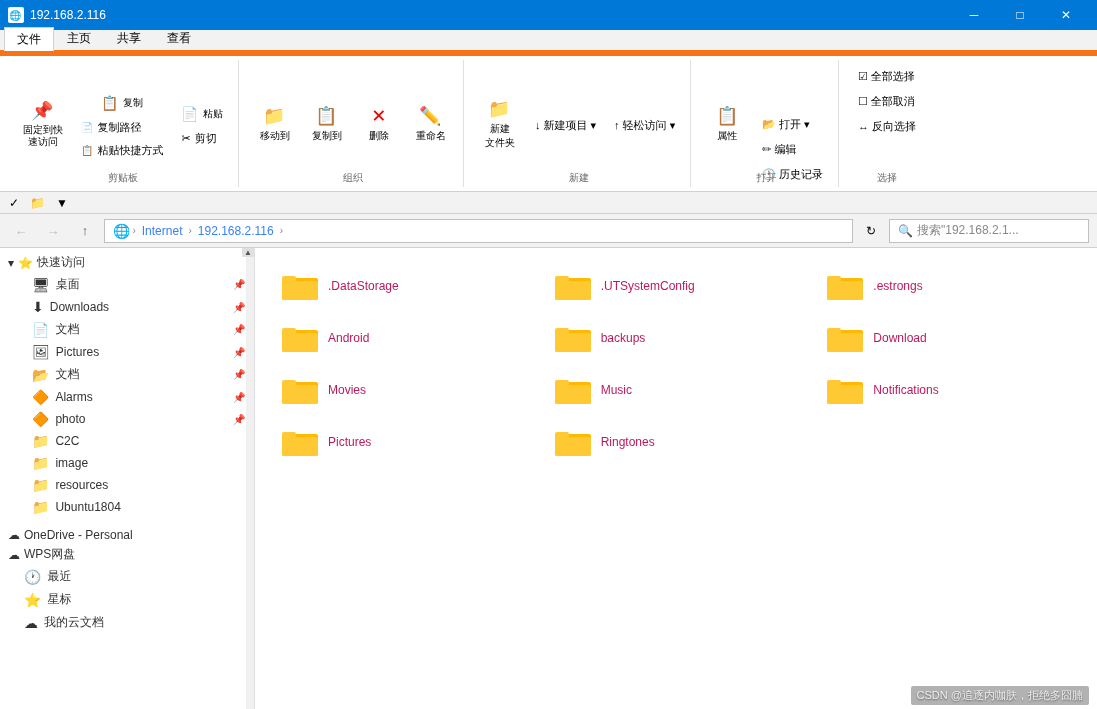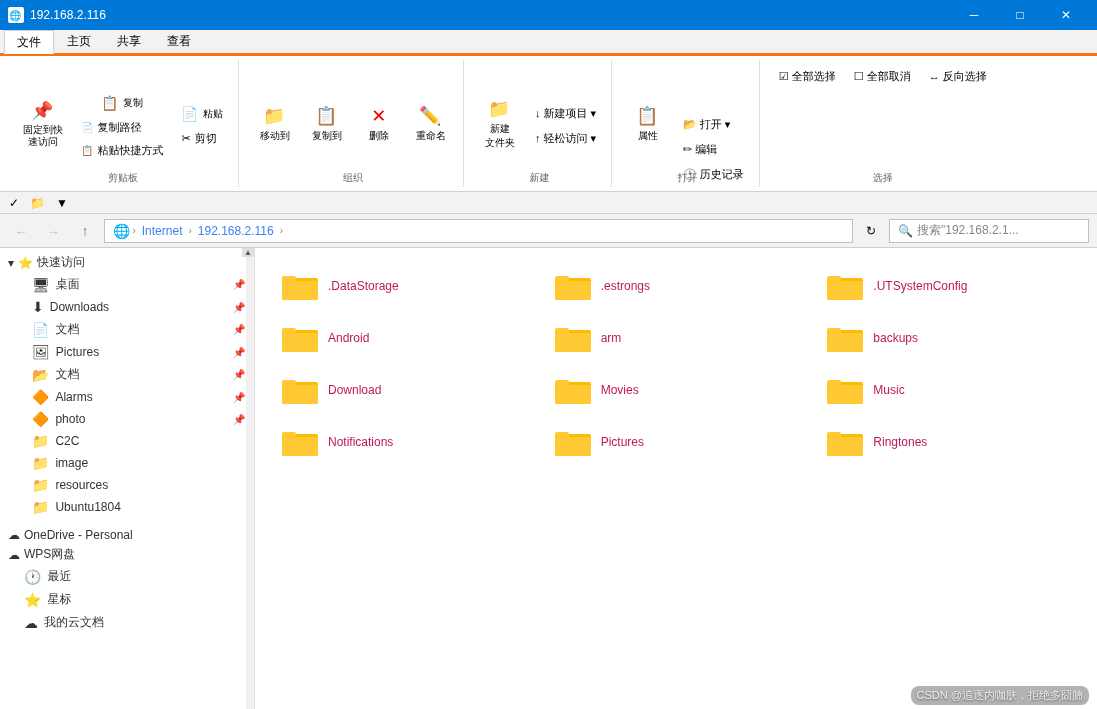--- a/index.html
+++ b/index.html
@@ -16,21 +16,21 @@
       justify-content: space-between;
     }
     .title-bar-left { display: flex; align-items: center; gap: 6px; }
     .title-bar-icon { width: 16px; height: 16px; background: #fff; border-radius: 2px; display: flex; align-items: center; justify-content: center; font-size: 10px; color: #0078d7; }
     .title-bar-controls { display: flex; gap: 0; }
     .title-bar-btn { width: 46px; height: 30px; display: flex; align-items: center; justify-content: center; cursor: pointer; font-size: 12px; color: white; }
 
     
     .ribbon-tabs {
       background: #f2f2f2;
-      border-bottom: 3px solid #f97316;
+      border-bottom: 6px solid #f97316;
       display: flex;
       height: 26px;
       align-items: flex-end;
       padding-left: 4px;
     }
     .ribbon-tab {
       padding: 4px 12px;
       cursor: pointer;
       font-size: 12px;
       border: 1px solid transparent;
@@ -250,21 +250,21 @@
     .watermark {
       position: fixed;
       bottom: 4px;
       right: 8px;
       font-size: 11px;
       color: rgba(255,255,255,0.85);
       text-shadow: 0 1px 2px rgba(0,0,0,0.5);
       pointer-events: none;
       background: rgba(0,0,0,0.3);
       padding: 2px 6px;
-      border-radius: 8px;
+      border-radius: 2px;
     }
 
     
     .sidebar-scroll-arrow {
       position: absolute;
       right: 0;
       width: 12px;
       text-align: center;
       cursor: pointer;
       background: #e0e0e0;
@@ -353,21 +353,21 @@
     </div>
     <span class="ribbon-group-label">组织</span>
   </div>
 
   <div class="ribbon-group">
     <div class="ribbon-row">
       <div class="ribbon-btn">
         <span class="ribbon-icon">📁</span>
         <span style="text-align:center;">新建<br>文件夹</span>
       </div>
-      <div style="display:flex;flex-direction:column;gap:4px;padding-top:4px;">
+      <div style="display:flex;flex-direction:row;gap:4px;padding-top:4px;">
         <div class="ribbon-btn-small">
           <span>↓ 新建项目 ▾</span>
         </div>
         <div class="ribbon-btn-small">
           <span>↑ 轻松访问 ▾</span>
         </div>
       </div>
     </div>
     <span class="ribbon-group-label">新建</span>
   </div>
@@ -387,21 +387,21 @@
         </div>
         <div class="ribbon-btn-small">
           <span>🕐 历史记录</span>
         </div>
       </div>
     </div>
     <span class="ribbon-group-label">打开</span>
   </div>
 
   <div class="ribbon-group">
-    <div class="ribbon-row" style="flex-direction:row;align-items:flex-start;gap:4px;padding-top:4px;">
+    <div class="ribbon-row" style="flex-direction:column;align-items:flex-start;gap:4px;padding-top:4px;">
       <div class="ribbon-btn-small">
         <span>☑ 全部选择</span>
       </div>
       <div class="ribbon-btn-small">
         <span>☐ 全部取消</span>
       </div>
       <div class="ribbon-btn-small">
         <span>↔ 反向选择</span>
       </div>
     </div>
@@ -558,45 +558,37 @@
     <rect x="0" y="5" width="14" height="6" rx="2" ry="2" fill="#FFC933"></rect>
   </svg></div>
     <span class="folder-name">.DataStorage</span>
   </div>
       <div class="folder-item">
     <div class="folder-icon"><svg viewBox="0 0 36 30" xmlns="http://www.w3.org/2000/svg">
     <rect x="0" y="7" width="36" height="22" rx="2" ry="2" fill="#FFB900"></rect>
     <rect x="0" y="10" width="36" height="19" rx="2" ry="2" fill="#FFC933"></rect>
     <rect x="0" y="5" width="14" height="6" rx="2" ry="2" fill="#FFC933"></rect>
   </svg></div>
+    <span class="folder-name">.UTSystemConfig</span>
+  </div>
+      <div class="folder-item">
+    <div class="folder-icon"><svg viewBox="0 0 36 30" xmlns="http://www.w3.org/2000/svg">
+    <rect x="0" y="7" width="36" height="22" rx="2" ry="2" fill="#FFB900"></rect>
+    <rect x="0" y="10" width="36" height="19" rx="2" ry="2" fill="#FFC933"></rect>
+    <rect x="0" y="5" width="14" height="6" rx="2" ry="2" fill="#FFC933"></rect>
+  </svg></div>
     <span class="folder-name">.estrongs</span>
   </div>
       <div class="folder-item">
     <div class="folder-icon"><svg viewBox="0 0 36 30" xmlns="http://www.w3.org/2000/svg">
     <rect x="0" y="7" width="36" height="22" rx="2" ry="2" fill="#FFB900"></rect>
     <rect x="0" y="10" width="36" height="19" rx="2" ry="2" fill="#FFC933"></rect>
     <rect x="0" y="5" width="14" height="6" rx="2" ry="2" fill="#FFC933"></rect>
   </svg></div>
-    <span class="folder-name">.UTSystemConfig</span>
-  </div>
-      <div class="folder-item">
-    <div class="folder-icon"><svg viewBox="0 0 36 30" xmlns="http://www.w3.org/2000/svg">
-    <rect x="0" y="7" width="36" height="22" rx="2" ry="2" fill="#FFB900"></rect>
-    <rect x="0" y="10" width="36" height="19" rx="2" ry="2" fill="#FFC933"></rect>
-    <rect x="0" y="5" width="14" height="6" rx="2" ry="2" fill="#FFC933"></rect>
-  </svg></div>
     <span class="folder-name">Android</span>
-  </div>
-      <div class="folder-item">
-    <div class="folder-icon"><svg viewBox="0 0 36 30" xmlns="http://www.w3.org/2000/svg">
-    <rect x="0" y="7" width="36" height="22" rx="2" ry="2" fill="#FFB900"></rect>
-    <rect x="0" y="10" width="36" height="19" rx="2" ry="2" fill="#FFC933"></rect>
-    <rect x="0" y="5" width="14" height="6" rx="2" ry="2" fill="#FFC933"></rect>
-  </svg></div>
-    <span class="folder-name">arm</span>
   </div>
       <div class="folder-item">
     <div class="folder-icon"><svg viewBox="0 0 36 30" xmlns="http://www.w3.org/2000/svg">
     <rect x="0" y="7" width="36" height="22" rx="2" ry="2" fill="#FFB900"></rect>
     <rect x="0" y="10" width="36" height="19" rx="2" ry="2" fill="#FFC933"></rect>
     <rect x="0" y="5" width="14" height="6" rx="2" ry="2" fill="#FFC933"></rect>
   </svg></div>
     <span class="folder-name">backups</span>
   </div>
       <div class="folder-item">

